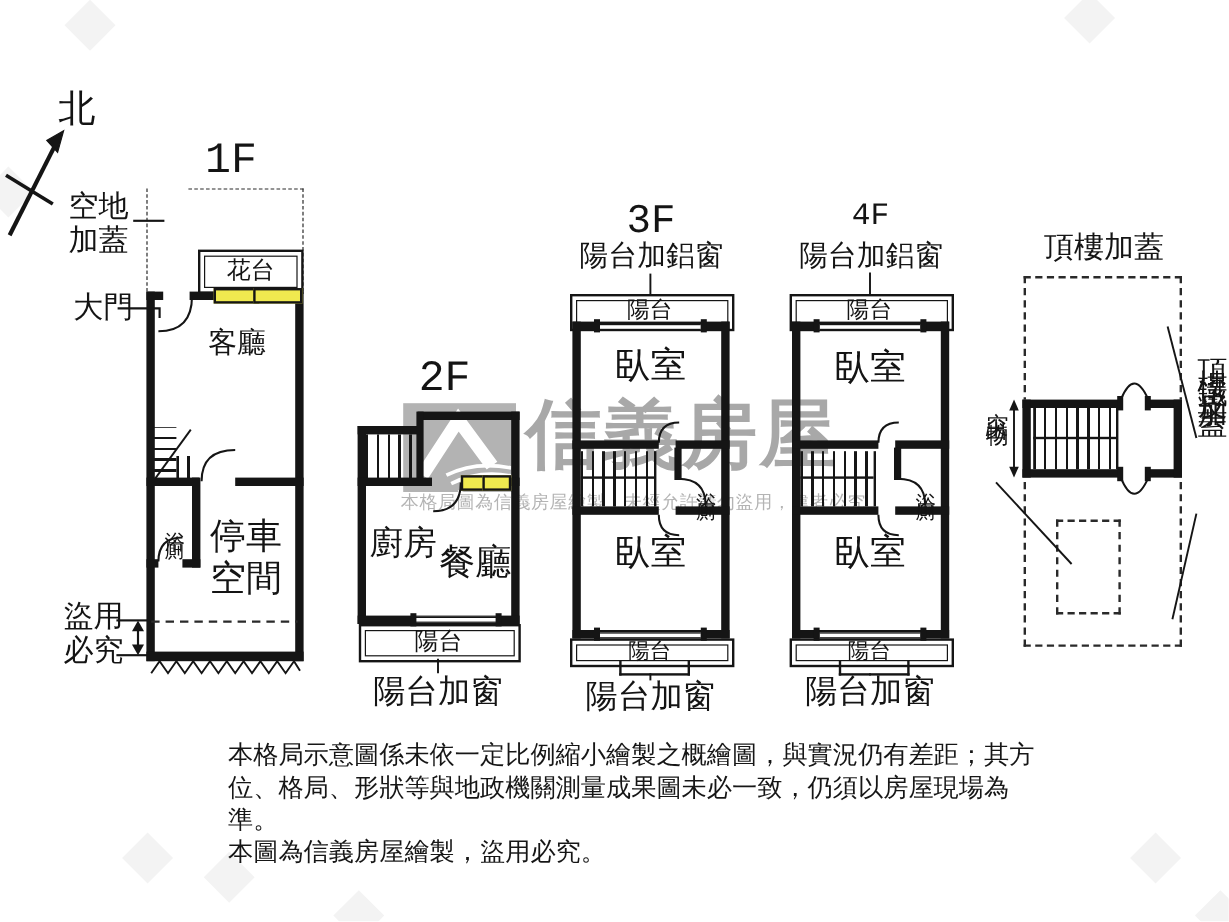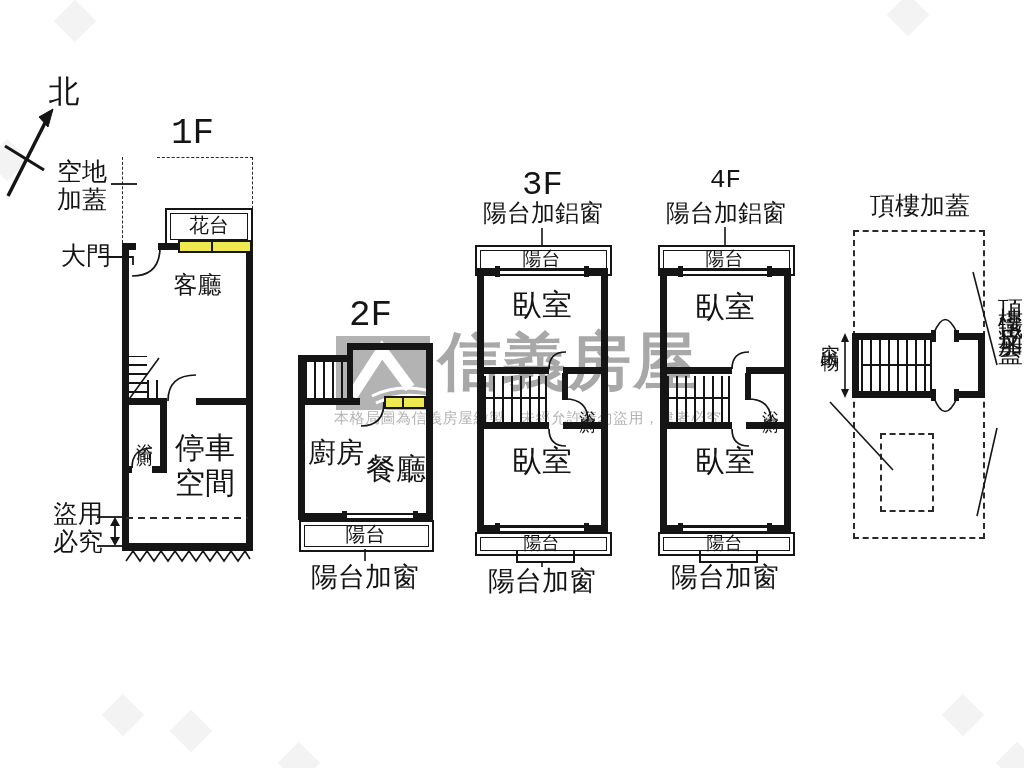--- a/index.html
+++ b/index.html
@@ -206,20 +206,25 @@
     <div class="nub" style="left:954px;top:330px;width:5px;height:12px"></div>
     <div class="nub" style="left:931px;top:389px;width:5px;height:12px"></div>
     <div class="nub" style="left:954px;top:389px;width:5px;height:12px"></div>
     <div class="lbl vt" style="left:815px;top:328px;width:26px;height:76px;font-size:19px;letter-spacing:5px;text-align:left">突出物</div>
     <div class="dashbox" style="left:880px;top:433px;width:50px;height:75px"></div>
     <div class="lbl vt" style="left:995px;top:280px;width:29px;height:228px;font-size:25px;letter-spacing:8px;text-align:left">頂樓鐵皮加蓋</div>
   </div>
 
   <div class="lbl" style="left:44px;top:74px;width:40px;font-size:31px">北</div>
 
+  <div class="abs" style="left:190px;top:616px;width:680px;font-size:21px;line-height:27px;color:#161616;z-index:4">
+    <div>本格局示意圖係未依一定比例縮小繪製之概繪圖，與實況仍有差距；其方</div>
+    <div>位、格局、形狀等與地政機關測量成果圖未必一致，仍須以房屋現場為準。</div>
+    <div>本圖為信義房屋繪製，盜用必究。</div>
+  </div>
 
   <svg id="lines" width="1024" height="768">
 
     <g stroke="#151515" stroke-width="3.5" fill="#151515">
       <line x1="8" y1="196" x2="48" y2="117"></line>
       <polygon points="53,109 39,117 48,127" stroke-width="1"></polygon>
       <line x1="5" y1="146" x2="44" y2="170" stroke-width="3"></line>
     </g>
 
     <g stroke="#151515" stroke-width="1.8" fill="none">

